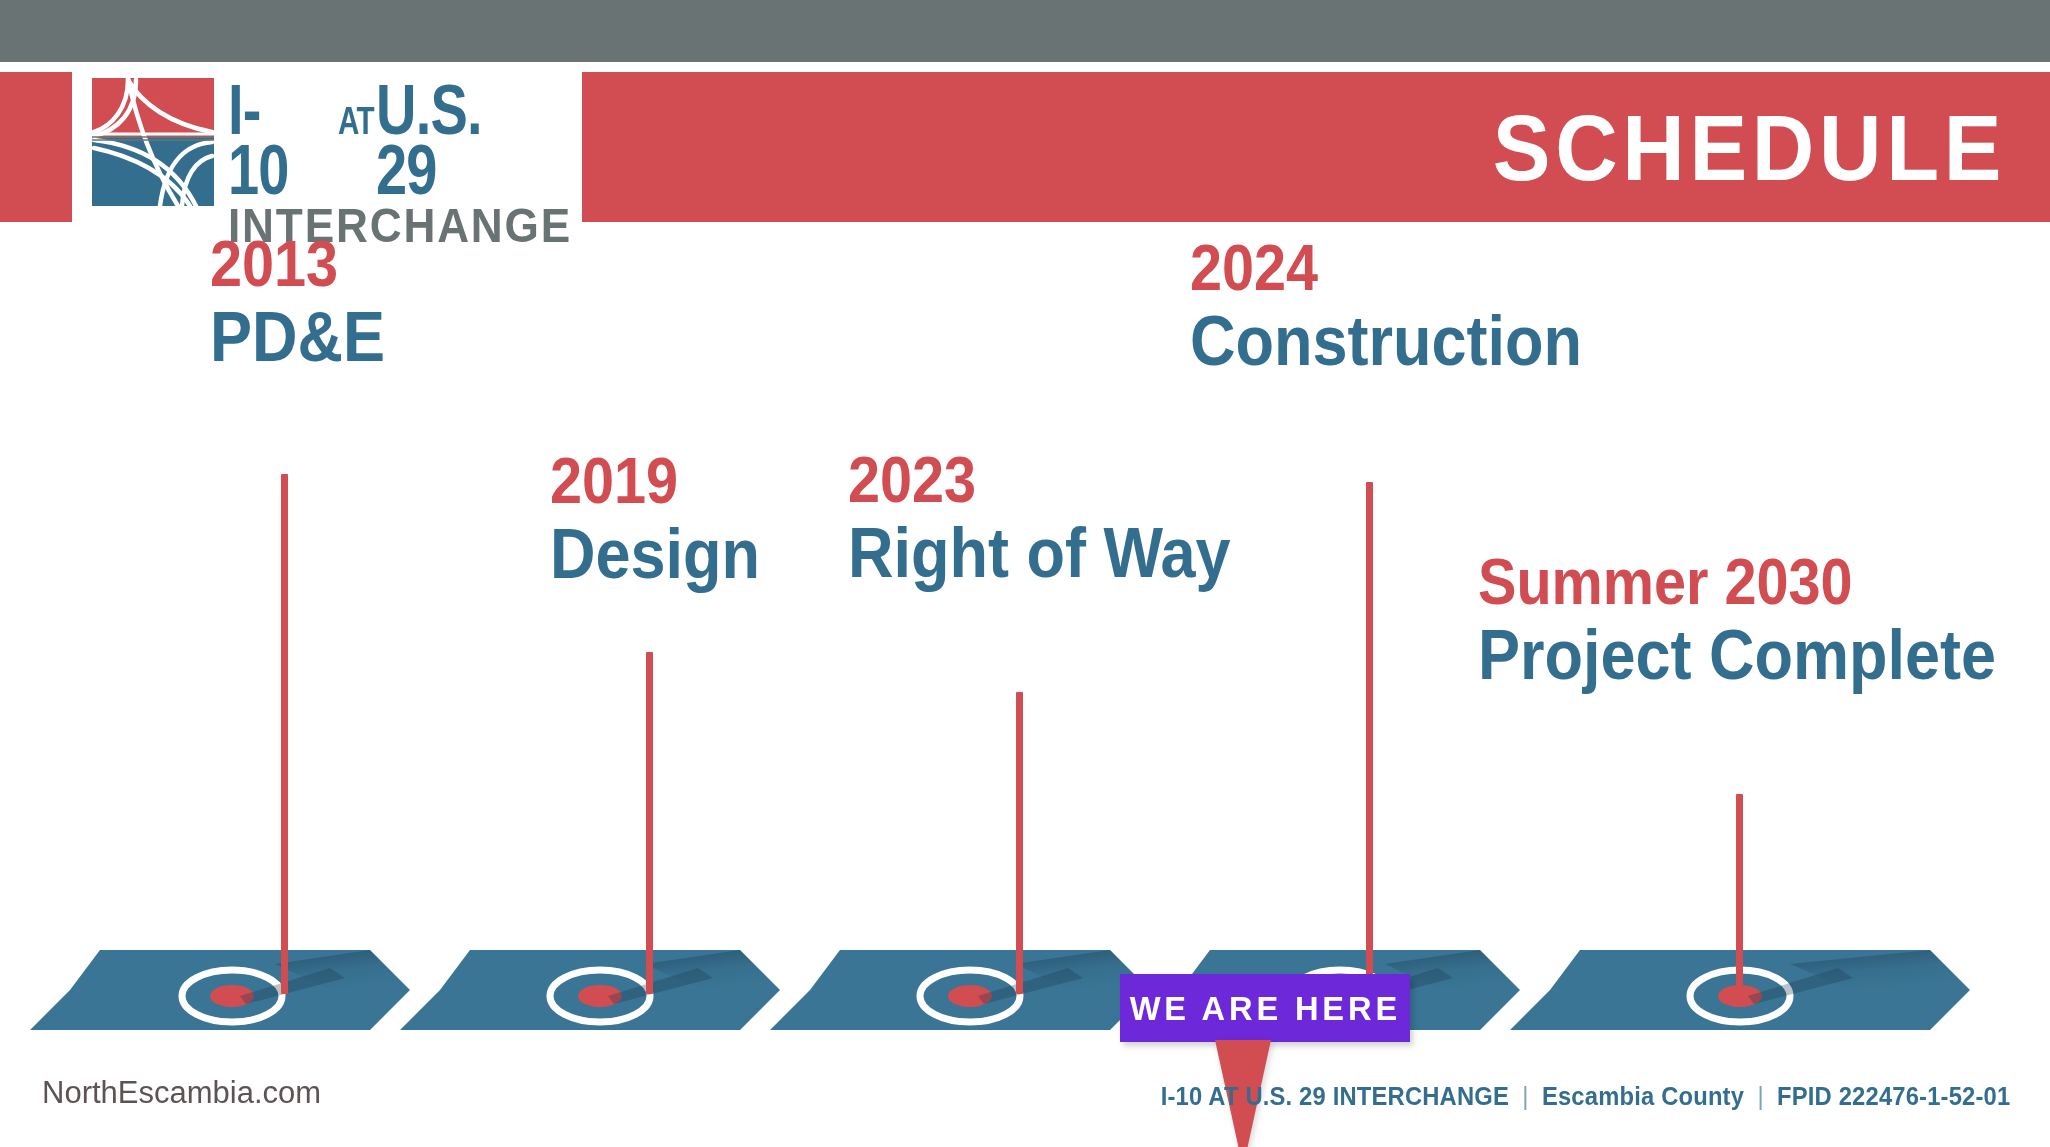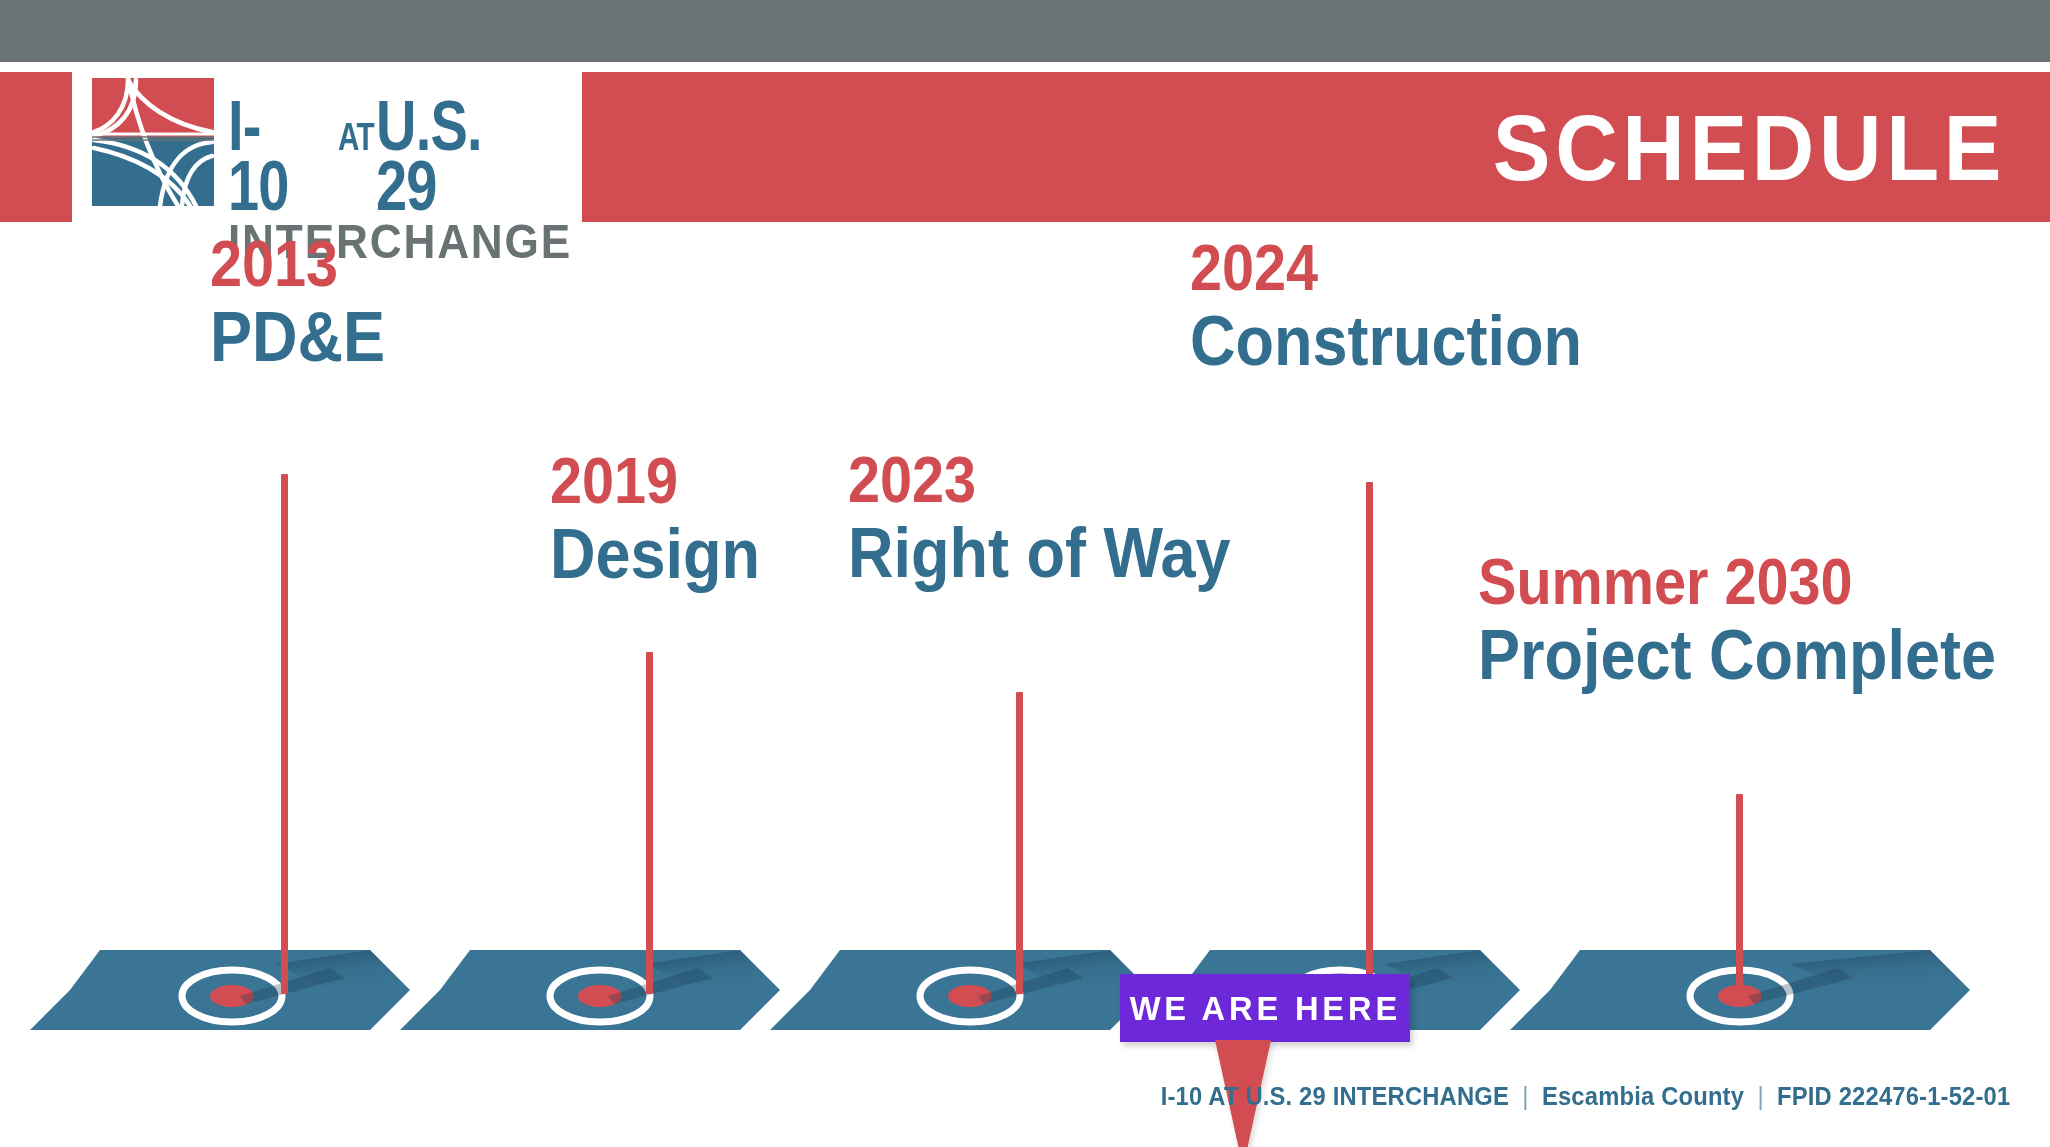--- a/index.html
+++ b/index.html
@@ -73,21 +73,20 @@
     flex: 0 0 auto;
     position: relative;
   }
 
   .logo-text {
     margin-left: 14px;
     padding-top: 2px;
     display: flex;
     flex-direction: column;
     justify-content: flex-start;
-    margin-top: 16px;
   }
 
   .logo-line1 {
     display: flex;
     align-items: baseline;
     color: #336e8f;
     font-family: "Liberation Sans Narrow", "Liberation Sans", sans-serif;
     font-weight: 700;
     line-height: 0.86;
     letter-spacing: -1px;
@@ -398,20 +397,21 @@
 
     <div class="here-marker">
       <div class="here-box">
         <span class="here-text">WE ARE HERE</span>
       </div>
       <div class="here-tail"></div>
     </div>
 
   </div>
 
+  <div class="footer-left">NorthEscambia.com</div>
 
   <div class="footer-right">
     <span class="seg">I-10 AT U.S. 29 INTERCHANGE</span>
     <span class="sep">|</span>
     <span class="seg normal">Escambia County</span>
     <span class="sep">|</span>
     <span class="seg">FPID 222476-1-52-01</span>
   </div>
 
 </div>

